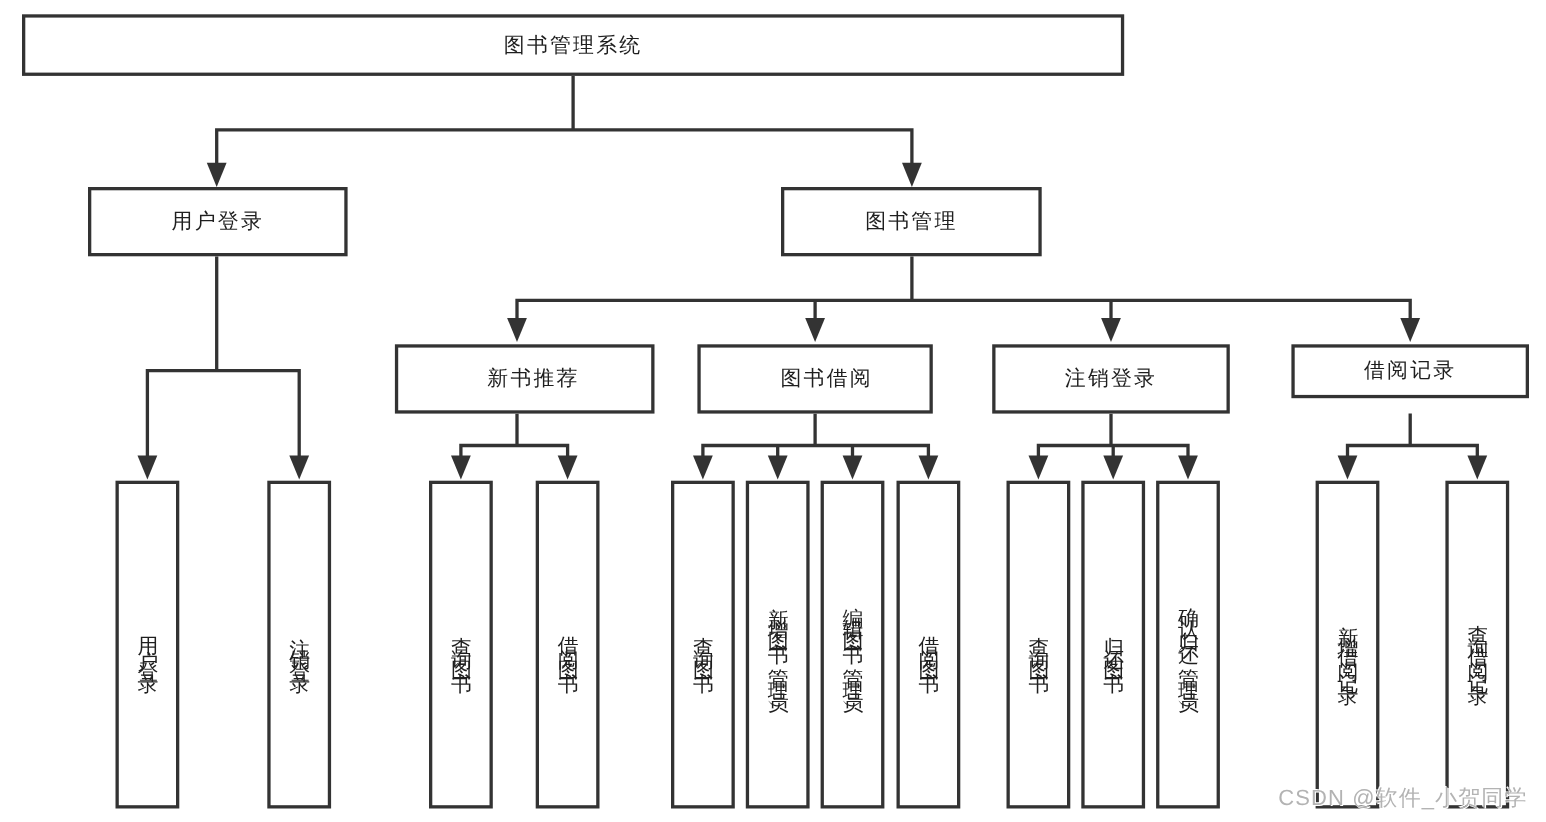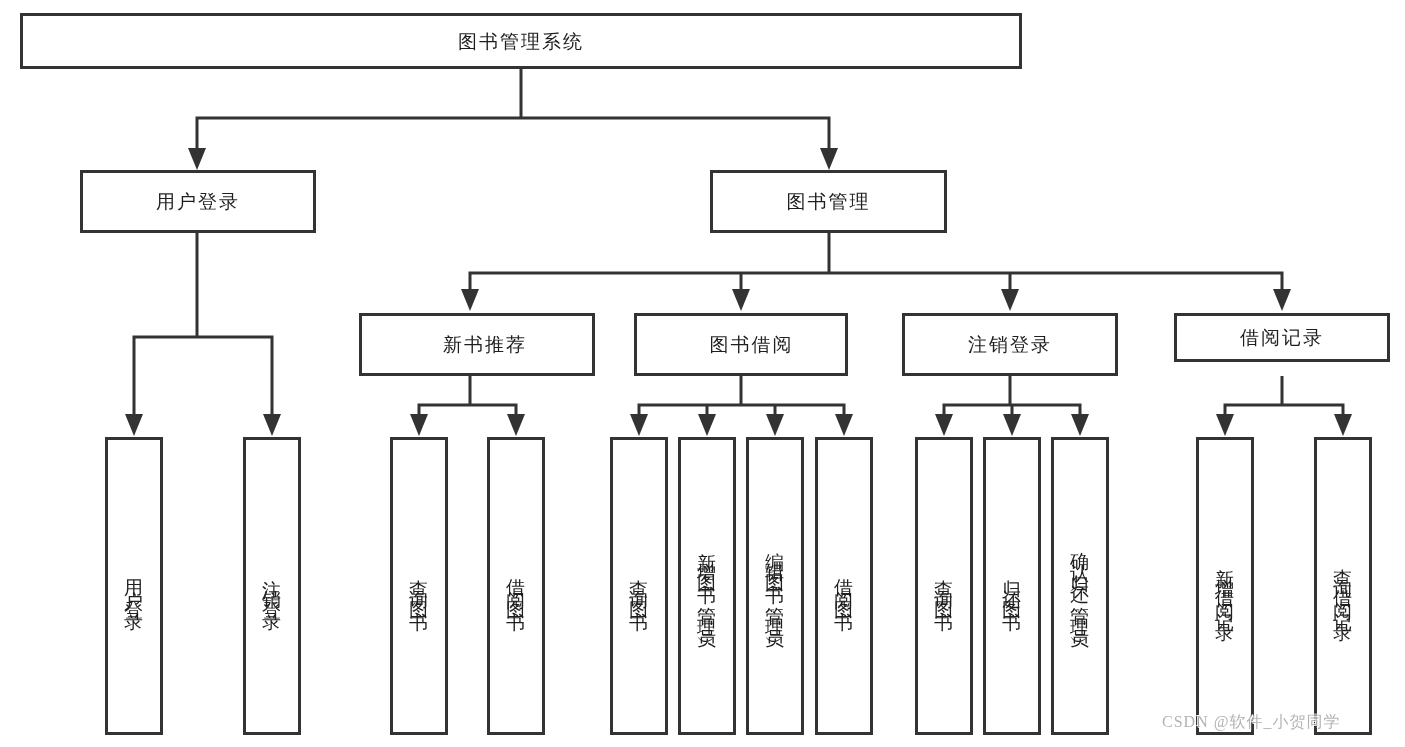--- a/index.html
+++ b/index.html
@@ -55,26 +55,25 @@
     text-orientation: mixed;
     font-size: 19px;
     letter-spacing: 11px;
     color: #1f1f1f;
     line-height: 1;
   }
   .watermark {
     position: absolute;
     left: 1162px;
     top: 712px;
-    font-size: 16px;
+    font-size: 20px;
     letter-spacing: 1px;
     color: #b3b3b3;
     text-shadow: 1px 1px 0 #ffffff, -1px -1px 0 #ffffff;
     white-space: nowrap;
-    font-family: Liberation Serif, serif;
   }
 </style>
 </head>
 <body>
 
 <div class="canvas">
 
   <svg class="connectors" viewBox="0 0 1405 747" xmlns="http://www.w3.org/2000/svg">
 
     <path d="M521,69 L521,118 M197,150 L197,118 L829,118 L829,150"></path>

